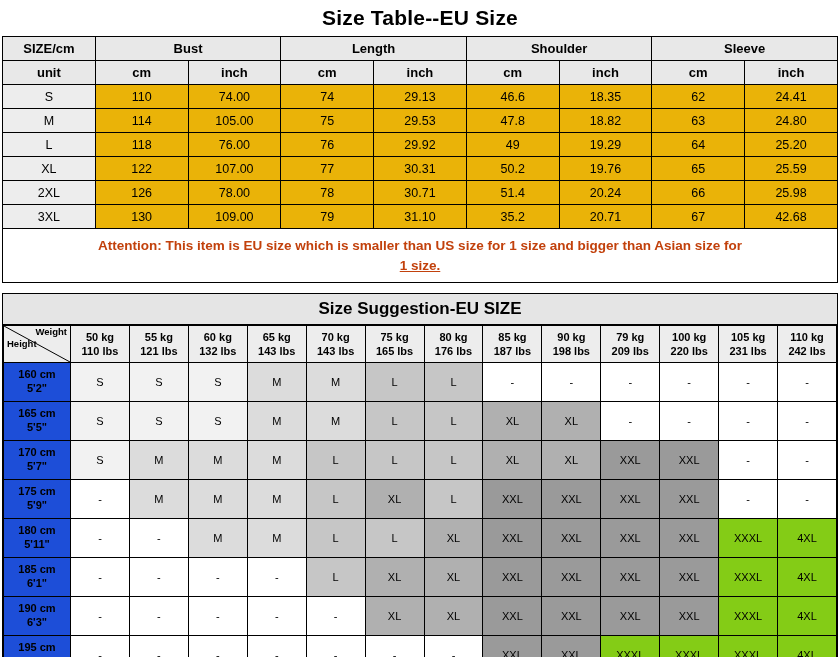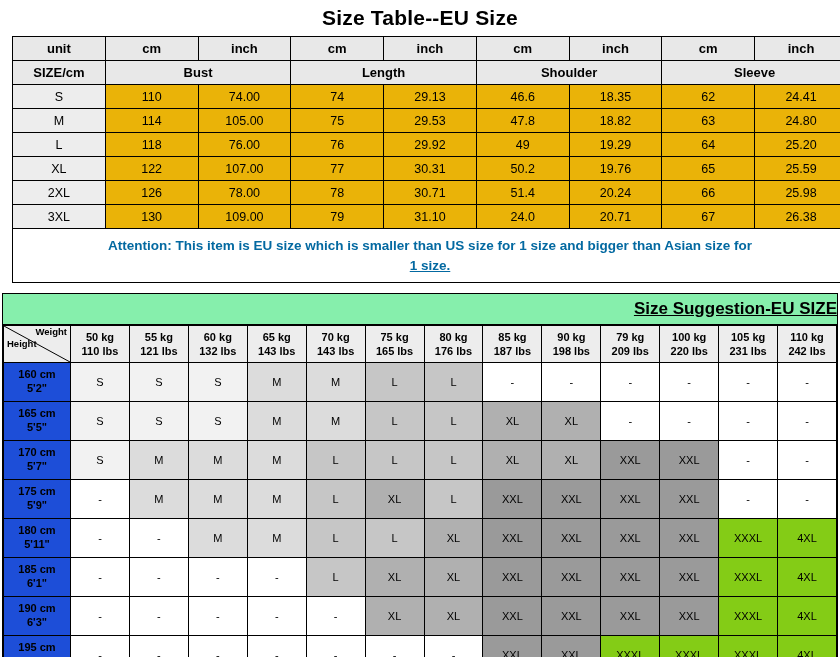--- a/index.html
+++ b/index.html
@@ -16,21 +16,21 @@
   }
   .page {
     width: 840px;
     height: 657px;
     position: relative;
     box-sizing: border-box;
   }
 
   
   .size-table-wrap {
-    padding: 0 12px;
+    padding: 0 2px;
   }
   h1.table-title {
     text-align: center;
     font-size: 21px;
     font-weight: bold;
     margin: 6px 0 6px 0;
     letter-spacing: 0.2px;
   }
   table.size-table {
     width: 836px;
@@ -51,21 +51,21 @@
     font-weight: bold;
     font-size: 13px;
   }
   table.size-table tbody td {
     background: #eab308;
   }
   table.size-table tbody tr td:first-child {
     background: #ededed;
   }
   .attention {
-    color: #0369a1;
+    color: #c2410c;
     font-weight: bold;
     font-size: 13.5px;
     text-align: center;
     line-height: 1.45;
     padding: 7px 14px 7px 14px;
     border-left: 1px solid #000;
     border-right: 1px solid #000;
     border-bottom: 1px solid #000;
     width: 836px;
     box-sizing: border-box;
@@ -80,28 +80,27 @@
   }
 
   
   .sugg-wrap {
     width: 836px;
     margin: 0 auto;
     border: 1px solid #000;
     box-sizing: border-box;
   }
   h2.sugg-title {
-    text-align: right;
+    text-align: center;
     font-size: 17px;
     font-weight: bold;
     margin: 0;
     padding: 5px 0 5px 0;
-    background: #86efac;
+    background: #e5e5e5;
     border-bottom: 1px solid #000;
-    text-decoration: underline;
   }
   table.sugg-table {
     width: 100%;
     border-collapse: collapse;
     table-layout: fixed;
   }
   table.sugg-table td, table.sugg-table th {
     border: 1px solid #000;
     text-align: center;
     vertical-align: middle;
@@ -169,37 +168,37 @@
 <body>
 
 <div class="page">
 
   <div class="size-table-wrap">
     <h1 class="table-title">Size Table--EU Size</h1>
 
     <table class="size-table">
       <thead>
         <tr>
+          <th>SIZE/cm</th>
+          <th colspan="2">Bust</th>
+          <th colspan="2">Length</th>
+          <th colspan="2">Shoulder</th>
+          <th colspan="2">Sleeve</th>
+        </tr>
+        <tr>
           <th>unit</th>
           <th>cm</th>
           <th>inch</th>
           <th>cm</th>
           <th>inch</th>
           <th>cm</th>
           <th>inch</th>
           <th>cm</th>
           <th>inch</th>
         </tr>
-        <tr>
-          <th>SIZE/cm</th>
-          <th colspan="2">Bust</th>
-          <th colspan="2">Length</th>
-          <th colspan="2">Shoulder</th>
-          <th colspan="2">Sleeve</th>
-        </tr>
       </thead>
       <tbody id="size-table-body">
           <tr>
             <td>S</td>
             <td>110</td>
             <td>74.00</td>
             <td>74</td>
             <td>29.13</td>
             <td>46.6</td>
             <td>18.35</td>
@@ -249,24 +248,24 @@
             <td>20.24</td>
             <td>66</td>
             <td>25.98</td>
           </tr>
           <tr>
             <td>3XL</td>
             <td>130</td>
             <td>109.00</td>
             <td>79</td>
             <td>31.10</td>
-            <td>24.0</td>
+            <td>35.2</td>
             <td>20.71</td>
             <td>67</td>
-            <td>26.38</td>
+            <td>42.68</td>
           </tr>
         </tbody>
     </table>
 
     <div class="attention">
       <span class="line1">Attention:  This item is EU size which is smaller than US size for 1 size and bigger than Asian size for</span>
       <span class="line2">1 size.</span>
     </div>
   </div>
 

